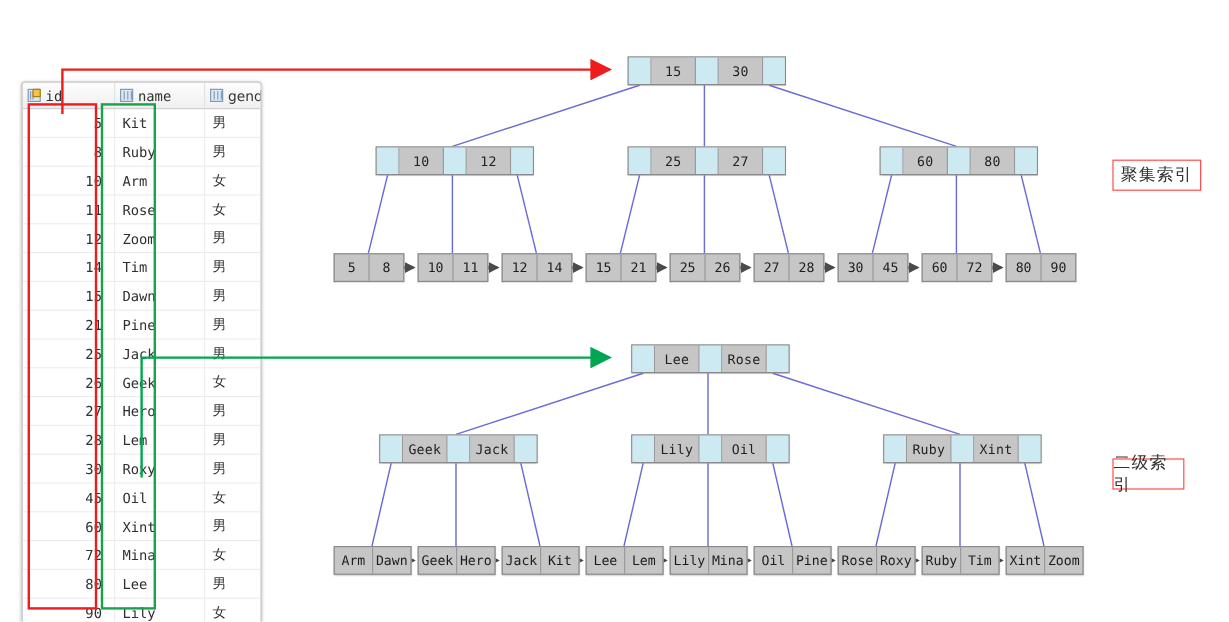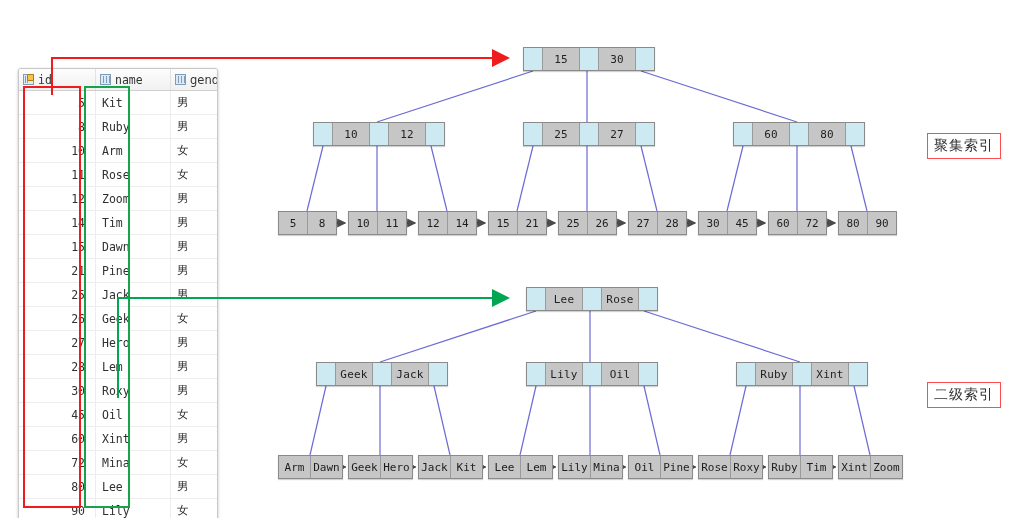--- a/index.html
+++ b/index.html
@@ -111,21 +111,21 @@
   .caption{
     position:absolute;box-sizing:border-box;
     border:1px solid #ff4d4d;
     background:#ffffff;
     font-family:"DejaVu Sans","Liberation Sans",sans-serif;
     font-size:14px;color:#303030;
     display:flex;align-items:center;justify-content:center;
     letter-spacing:1px;
   }
   #caption-clustered{left:927px;top:133px;width:74px;height:26px;}
-  #caption-secondary{left:927px;top:382px;width:74px;height:26px;}
+  #caption-secondary{left:927px;top:382px;width:60px;height:26px;}
 </style>
 </head>
 <body>
 
 <div class="stage">
 
   <div id="data-table-panel">
     <table class="grid">
       <thead>
         <tr>

